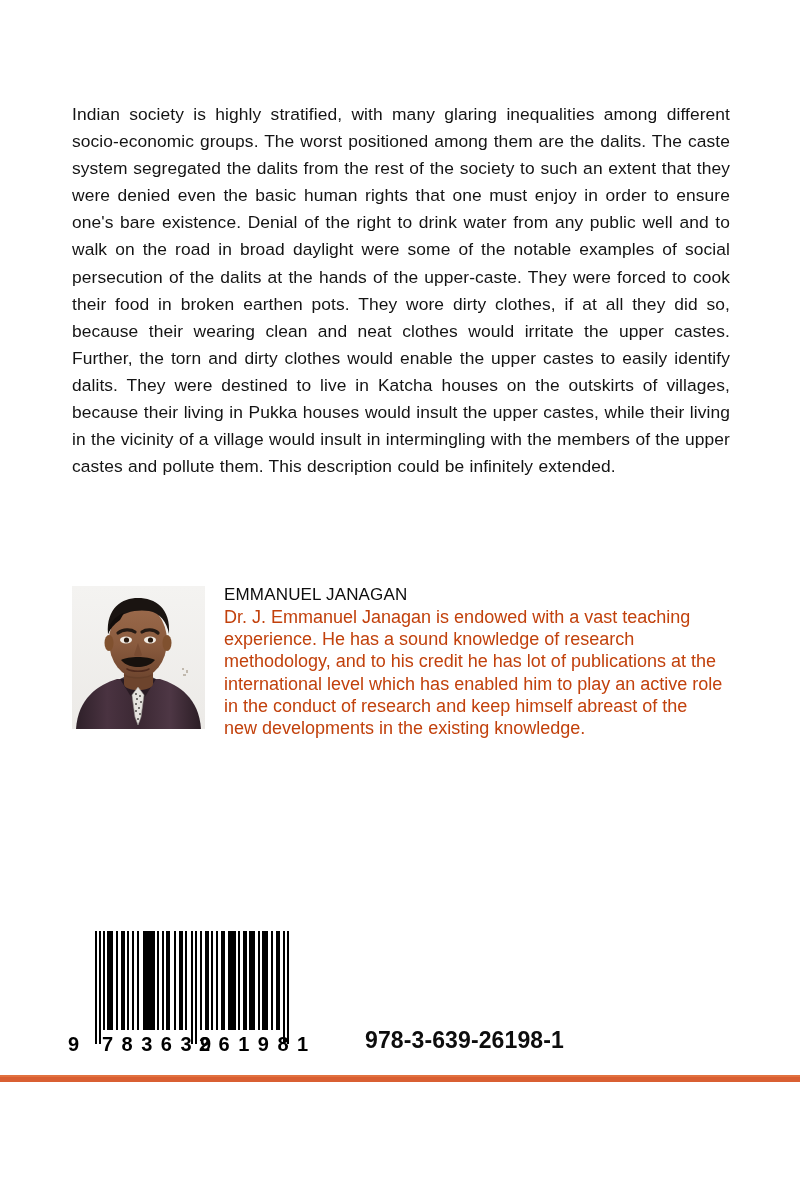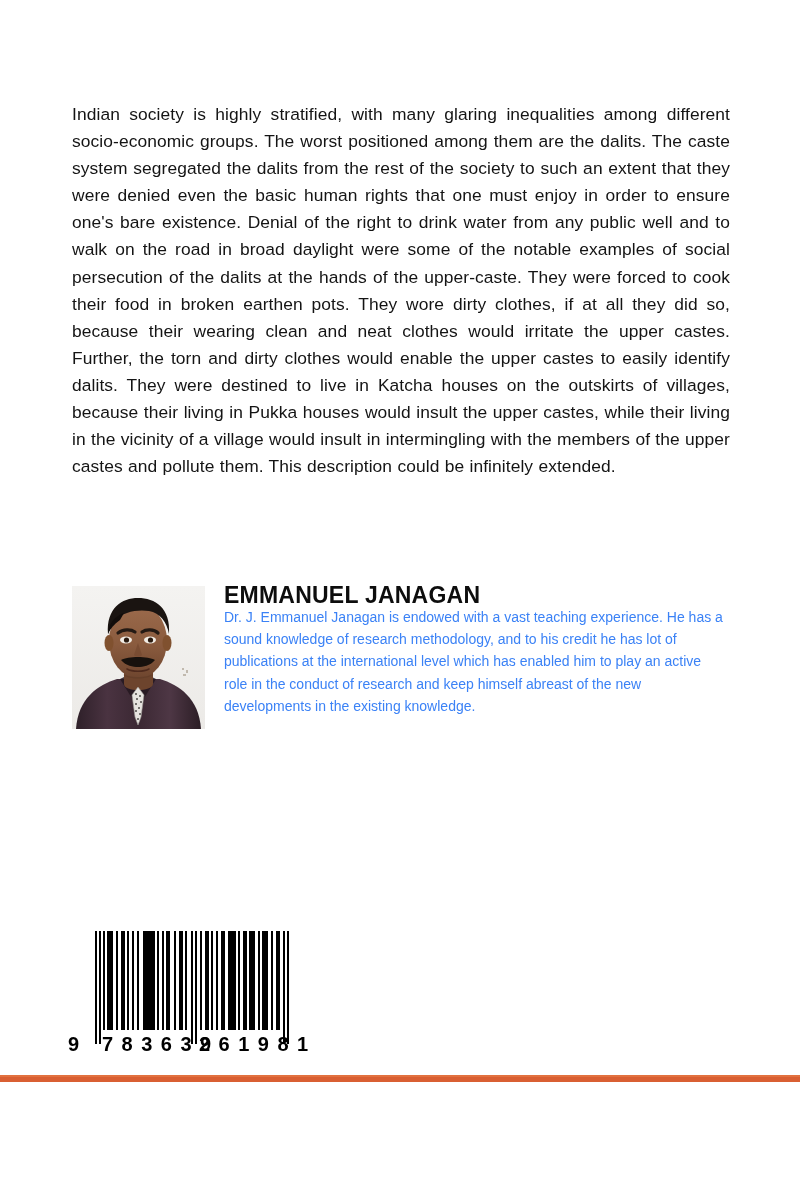--- a/index.html
+++ b/index.html
@@ -58,31 +58,31 @@
   .author-photo svg { display: block; }
 
   .author-text {
     position: absolute;
     left: 152px;
     top: -2px;
     width: 500px;
   }
 
   .author-name {
-    font-size: 23px;
-    font-weight: bold;
+    font-size: 17px;
+    font-weight: normal;
     line-height: 22px;
     letter-spacing: 0.01em;
     color: #0d0d0d;
   }
 
   .author-bio {
-    font-size: 14px;
+    font-size: 18px;
     line-height: 22.2px;
-    color: #3b82f6;
+    color: #c2410c;
     margin-top: 0px;
   }
 
   
   .barcode-area {
     position: absolute;
     left: 66px;
     top: 925px;
     width: 260px;
     height: 130px;
@@ -269,18 +269,19 @@
         <rect x="221" y="6" width="2" height="113"></rect>
       </g>
       <g font-family="Liberation Sans, sans-serif" font-size="20" font-weight="bold" fill="#000000">
         <text x="2" y="126">9</text>
         <text x="36" y="126" letter-spacing="8.5">783639</text>
         <text x="133" y="126" letter-spacing="8.5">261981</text>
       </g>
     </svg>
   </div>
 
+  <div class="isbn-text">978-3-639-26198-1</div>
 
   <div class="orange-rule">
     <div class="hilite"></div>
   </div>
 
 </div>
 
 </body></html>

